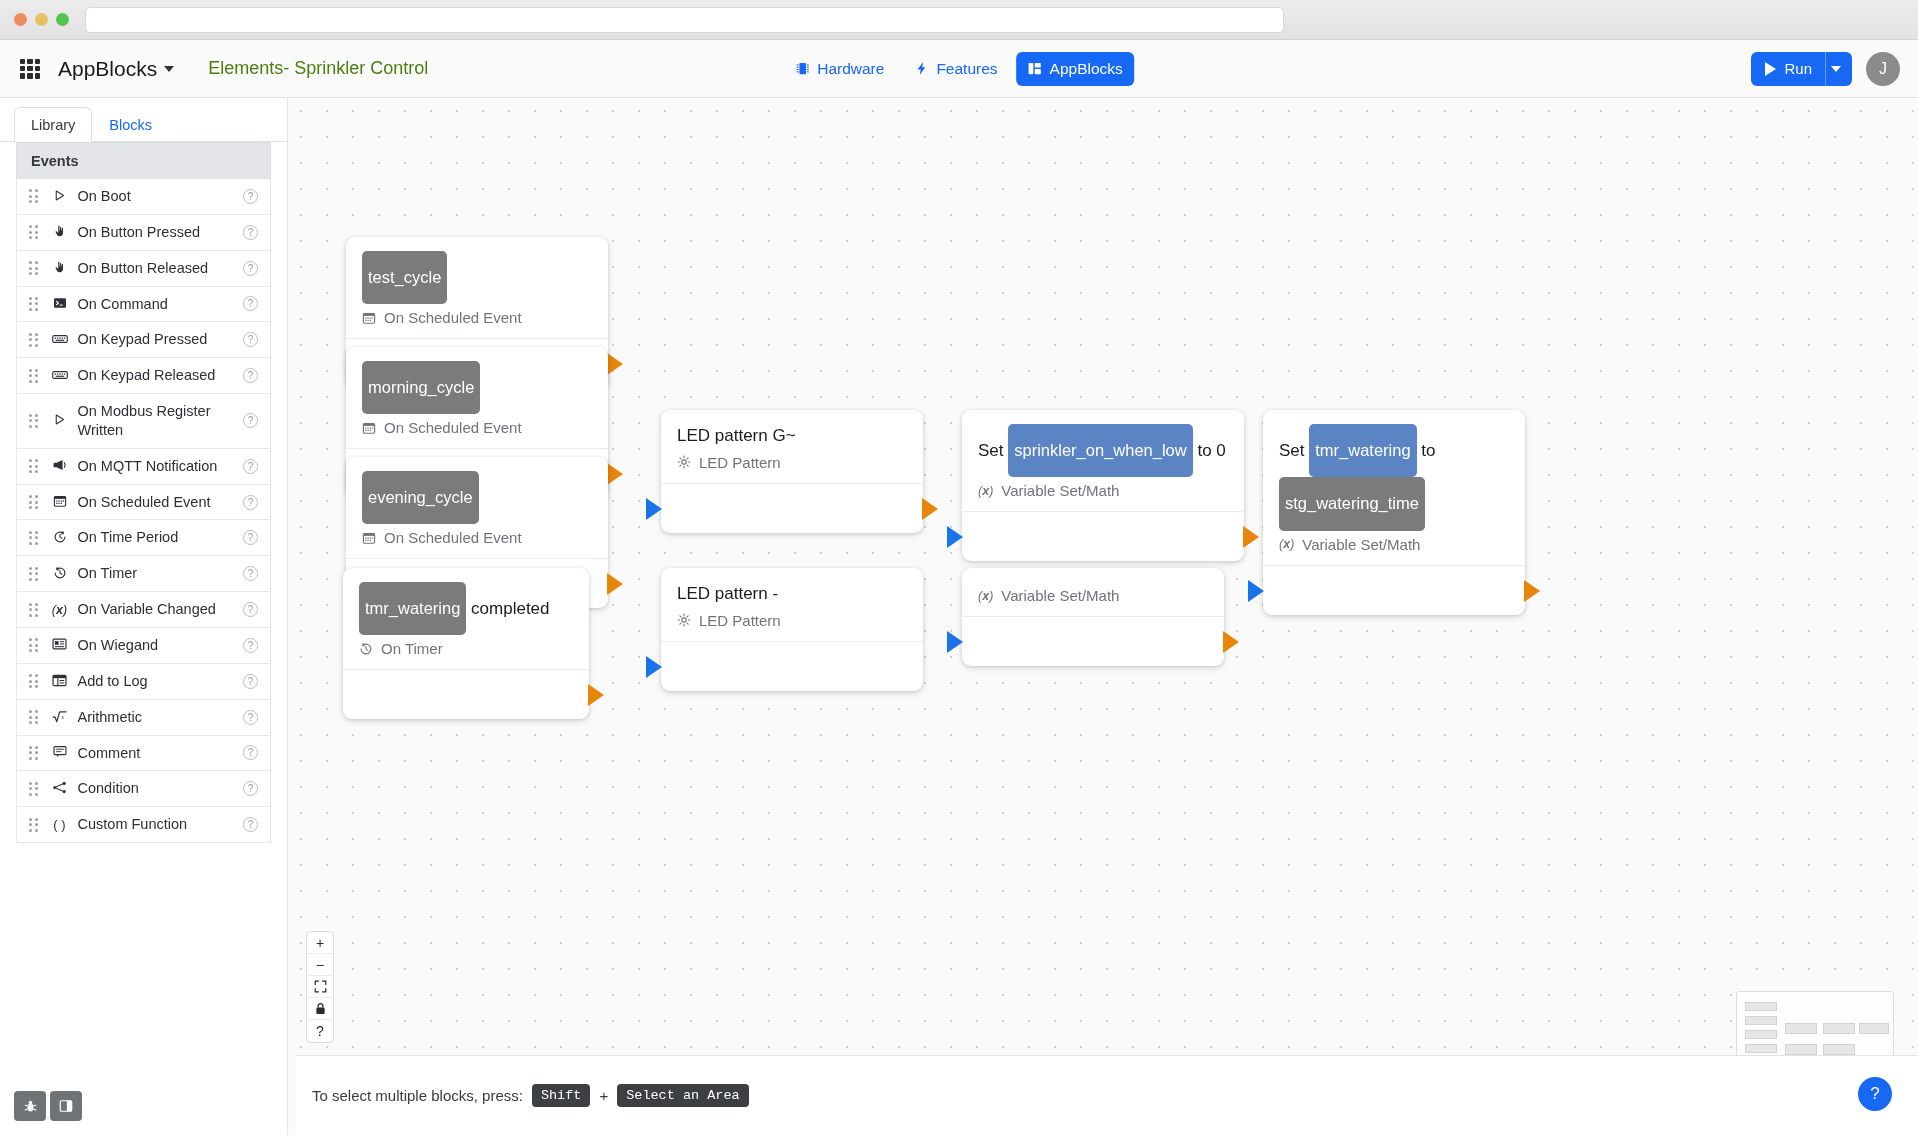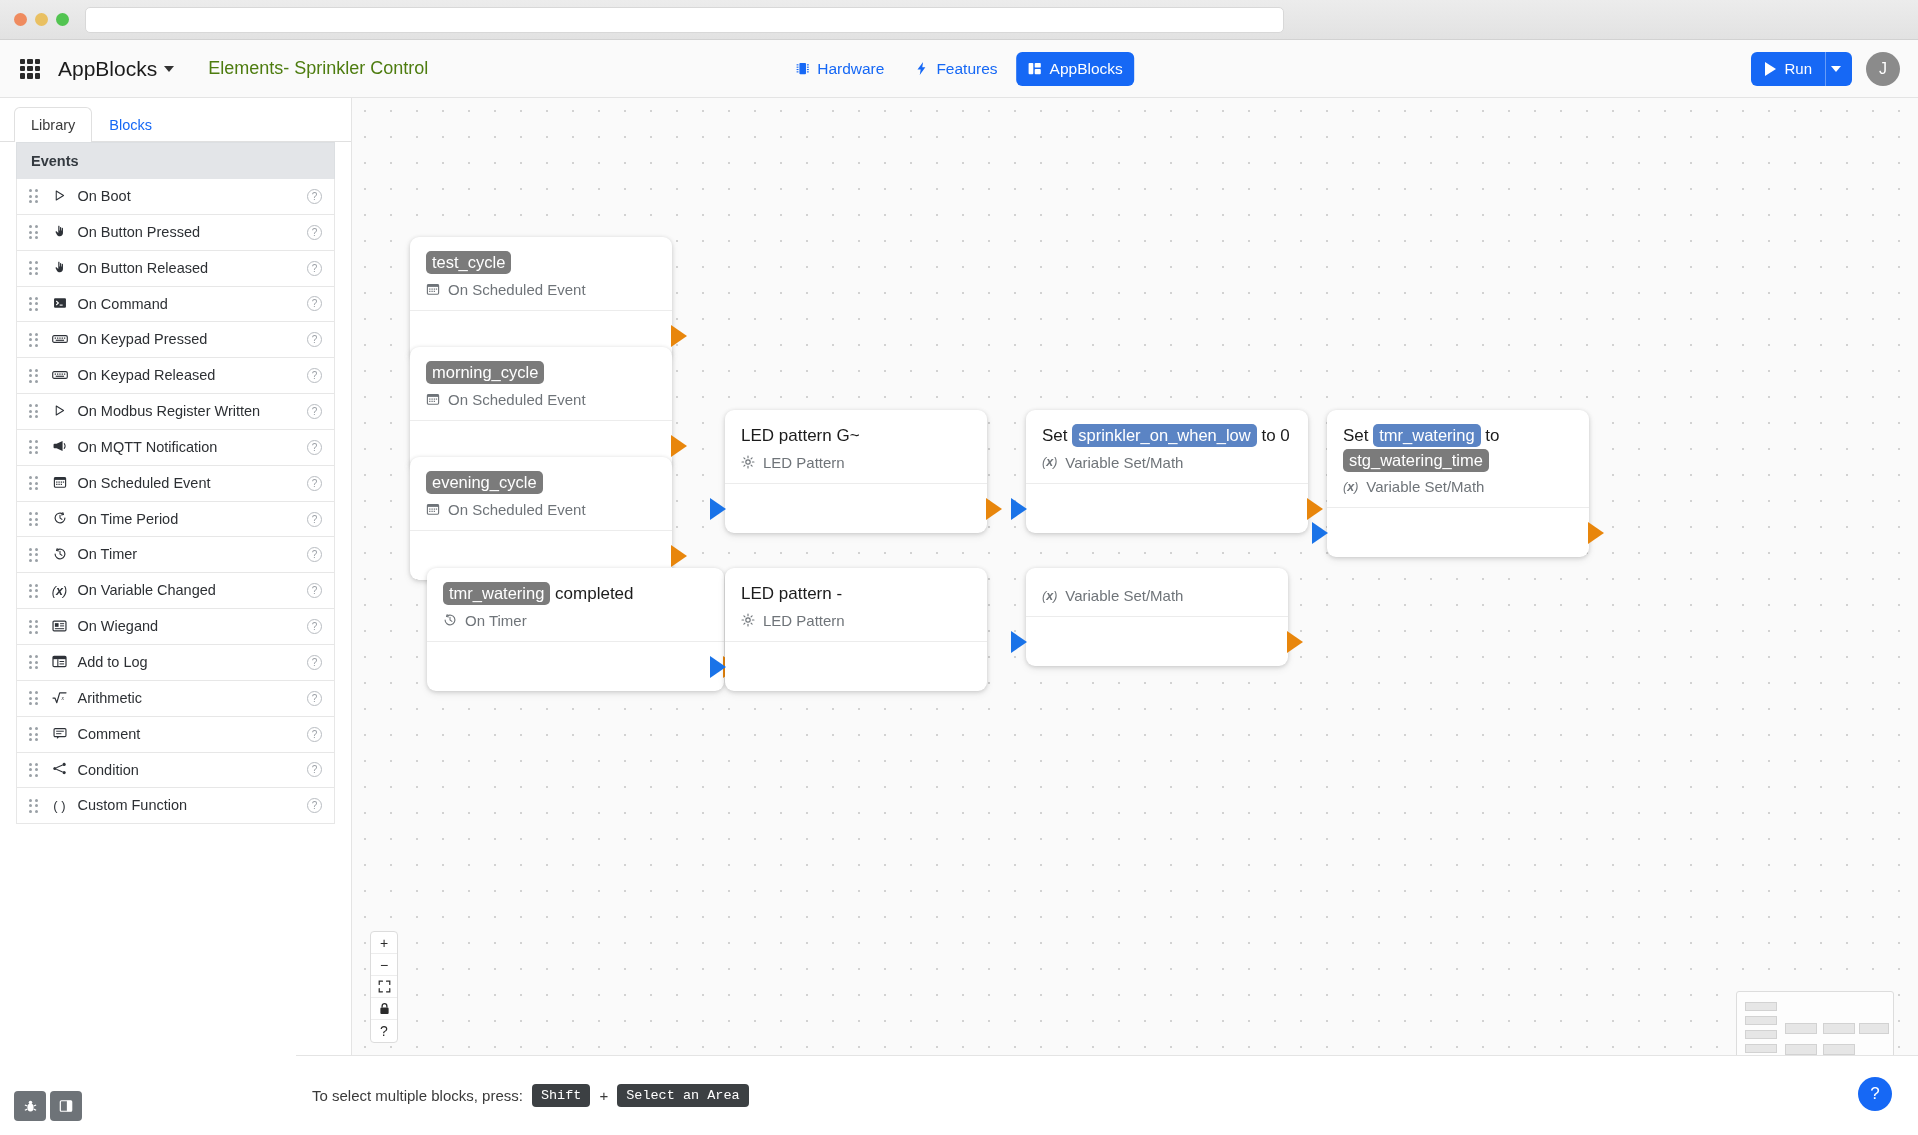--- a/index.html
+++ b/index.html
@@ -85,21 +85,21 @@
     width: 34px; height: 34px; border-radius: 50%; background: #8b8b8b;
     color: #fff; font-size: 16px; display: flex; align-items: center;
     justify-content: center; cursor: pointer;
   }
 
   
   .body { display: flex; height: calc(1135px - 40px - 58px); position: relative; }
 
   
   .sidebar {
-    width: 352px; background: #ffffff;
+    width: 288px; background: #ffffff;
     border-right: 1px solid #e4e4e4;
     display: flex; flex-direction: column;
     position: relative;
   }
   .tabs {
     display: flex; padding: 0 14px; border-bottom: 1px solid #e0e0e0;
     height: 44px; align-items: flex-end; gap: 0;
   }
   .tab {
     padding: 9px 16px; font-size: 14.5px; color: #1668f5; cursor: pointer;
@@ -161,21 +161,21 @@
   .node {
     position: absolute; background: #ffffff; border-radius: 9px;
     box-shadow: 0 1px 4px rgba(0,0,0,.16), 0 3px 9px rgba(0,0,0,.07);
     display: flex; flex-direction: column; cursor: move;
   }
   .node-body { padding: 14px 16px 12px 16px; }
   .node-title {
     font-size: 17px; color: #1c1c1c; line-height: 1.45; word-break: break-word;
   }
   .pill {
-    display: inline-block; border-radius: 5px; padding: 1px 6px;
+    display: inline-block; border-radius: 5px; padding: 16px 6px;
     color: #ffffff; font-size: 16.5px; line-height: 1.3;
   }
   .pill.gray { background: #7b7b7b; }
   .pill.blue { background: #5b84c4; }
   .node-sub {
     display: flex; align-items: center; gap: 8px;
     font-size: 15px; color: #6f7479; margin-top: 5px;
   }
   .node-foot {
     border-top: 1px solid #ececec; height: 50px; position: relative;
@@ -721,21 +721,21 @@
                   <rect x="8.8" y="10" width="1.5" height="1.4" fill="#6f7479"></rect>
                 </svg>
               </span>
               <span>On Scheduled Event</span>
             </div>
           </div>
           <div class="node-foot">
             <span class="port out" style="top:14px"></span>
           </div>
         </div>
-        <div class="node" style="left: 75px; top: 470px; width: 297px;">
+        <div class="node" style="left: 55px; top: 470px; width: 246px;">
           <div class="node-body">
             <div class="node-title"><span class="pill gray">tmr_watering</span><span> completed</span></div>
             <div class="node-sub">
               <span style="display:flex;align-items:center;">
                 <svg width="14" height="14" viewBox="0 0 16 16">
                   <path d="M2.4 8a5.6 5.6 0 1 0 2.1-4.4" fill="none" stroke="#6f7479" stroke-width="1.3" stroke-linecap="round"></path>
                   <path d="M5 1.4L4 4l2.7.6" fill="none" stroke="#6f7479" stroke-width="1.2" stroke-linejoin="round"></path>
                   <path d="M8 4.8V8l2.2 1.6" fill="none" stroke="#6f7479" stroke-width="1.2" stroke-linecap="round"></path>
                 </svg>
               </span>

